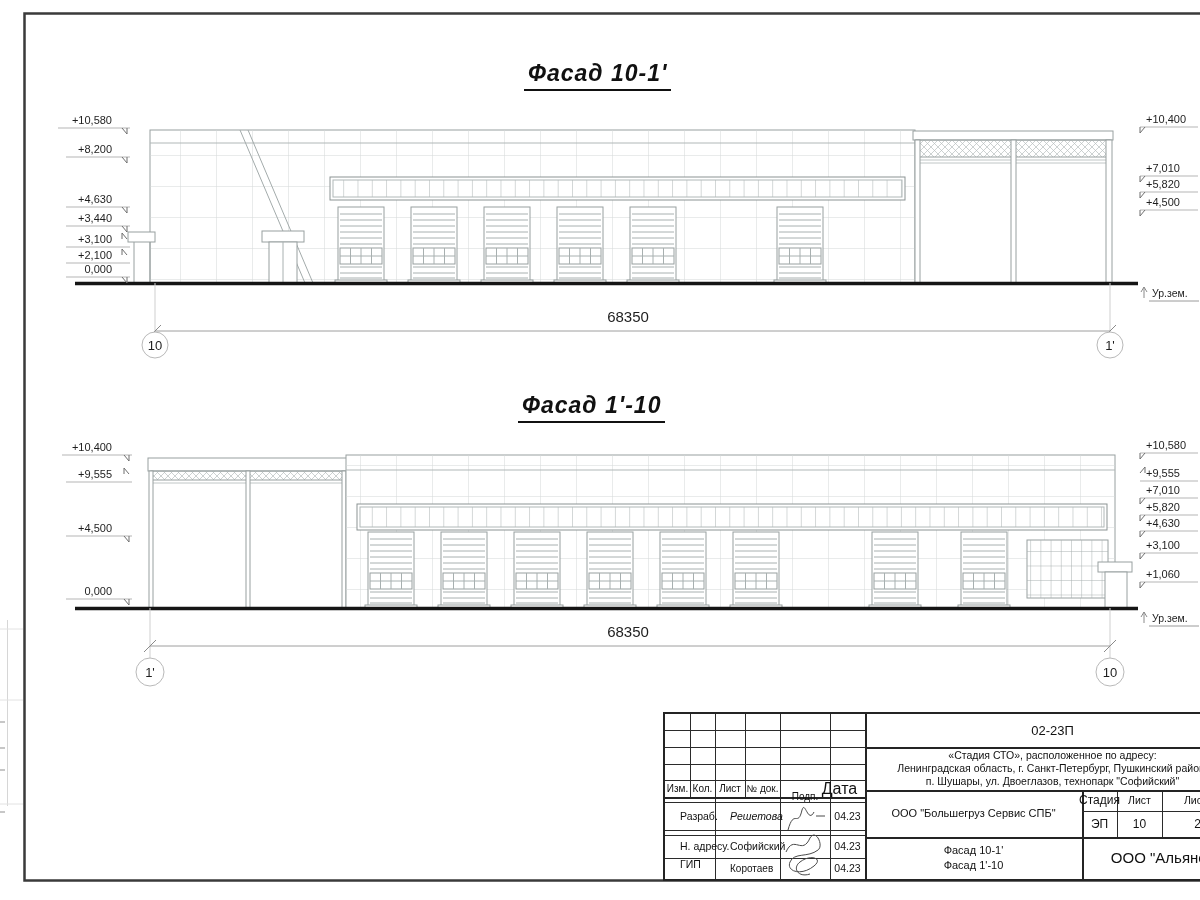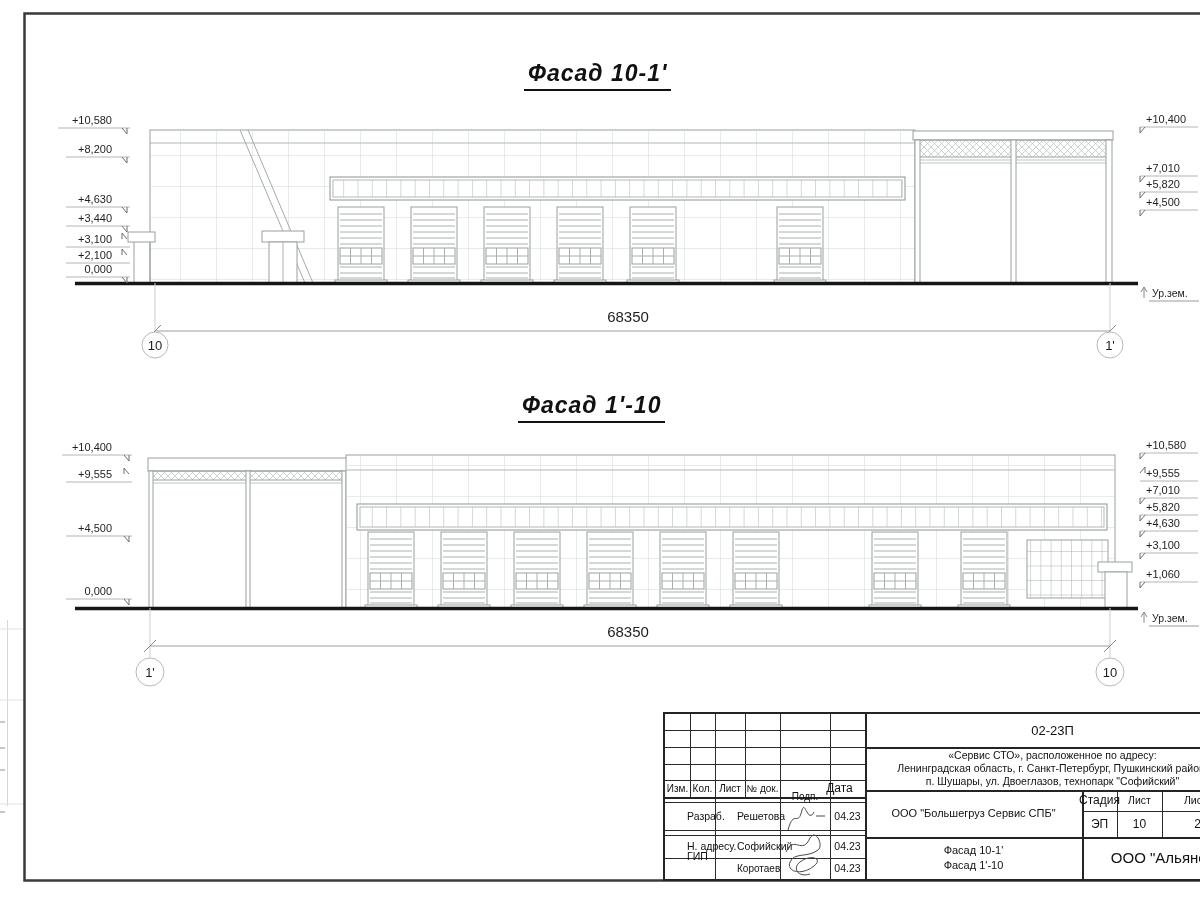--- a/index.html
+++ b/index.html
@@ -17,21 +17,21 @@
   
   #titleblock{
     position:absolute;left:663px;top:712px;width:575px;height:169px;
     border:2px solid #242424;box-sizing:border-box;background:#fff;font-size:11px;color:#111;
   }
   .tb-v{position:absolute;width:1px;background:#2b2b2b;}
   .tb-v2{position:absolute;width:2px;background:#242424;}
   .tb-h{position:absolute;height:1px;background:#2b2b2b;}
   .tb-h2{position:absolute;height:2px;background:#242424;}
   .tb-cell{position:absolute;display:flex;align-items:center;justify-content:center;text-align:center;line-height:1.2;}
-  .tb-cell.left{justify-content:flex-start;padding-left:22px;text-align:right;}
+  .tb-cell.left{justify-content:flex-start;padding-left:15px;text-align:right;}
   .sig{position:absolute;}
 </style>
 </head>
 <body>
 
 <div id="stage">
 
 <svg width="1200" height="900" viewBox="0 0 1200 900">
   <defs>
     <pattern id="pat-panel" width="36" height="31" patternUnits="userSpaceOnUse">
@@ -304,42 +304,42 @@
   <div class="tb-h2" style="top:33px;left:200px;width:375px;"></div>
   <div class="tb-h2" style="top:76px;left:200px;width:375px;"></div>
   <div class="tb-h" style="top:97px;left:417px;width:158px;"></div>
   <div class="tb-h2" style="top:123px;left:200px;width:375px;"></div>
 
   <div class="tb-cell" style="left:0;top:66px;width:25px;height:17px;font-size:10px;">Изм.</div>
   <div class="tb-cell" style="left:25px;top:66px;width:25px;height:17px;font-size:10px;">Кол.</div>
   <div class="tb-cell" style="left:50px;top:66px;width:30px;height:17px;font-size:10px;">Лист</div>
   <div class="tb-cell" style="left:80px;top:66px;width:35px;height:17px;font-size:10px;">№ док.</div>
   <div class="tb-cell" style="left:115px;top:66px;width:50px;height:34px;font-size:10px;">Подп.</div>
-  <div class="tb-cell" style="left:165px;top:66px;width:19px;height:17px;font-size:12px;">Дата</div>
+  <div class="tb-cell" style="left:165px;top:66px;width:19px;height:17px;font-size:16px;">Дата</div>
 
   <div class="tb-cell left" style="left:0;top:88px;width:50px;height:28px;font-size:10.5px;">Разраб.</div>
-  <div class="tb-cell left" style="left:50px;top:88px;width:65px;height:28px;font-size:10.5px;">Решетова</div>
+  <div class="tb-cell left" style="left:50px;top:88px;width:65px;height:28px;font-size:10.5px;font-style:italic;">Решетова</div>
   <div class="tb-cell" style="left:165px;top:88px;width:35px;height:28px;font-size:10.5px;">04.23</div>
   <div class="tb-cell left" style="left:0;top:121px;width:50px;height:23px;font-size:10.5px;">Н. адресу.</div>
   <div class="tb-cell left" style="left:50px;top:121px;width:65px;height:23px;font-size:10.5px;">Софийский</div>
   <div class="tb-cell" style="left:165px;top:121px;width:35px;height:23px;font-size:10.5px;">04.23</div>
-  <div class="tb-cell left" style="left:0;top:132px;width:50px;height:21px;font-size:10.5px;">ГИП</div>
+  <div class="tb-cell left" style="left:0;top:140px;width:50px;height:21px;font-size:10.5px;">ГИП</div>
   <div class="tb-cell left" style="left:50px;top:144px;width:65px;height:21px;font-size:10px;">Коротаев</div>
   <div class="tb-cell" style="left:165px;top:144px;width:35px;height:21px;font-size:10.5px;">04.23</div>
 
   <svg class="sig" style="left:117px;top:88px;" width="46" height="32">
     <path d="M6 28 C12 6 16 26 20 8 C23 -2 26 22 32 10 M34 14 H43" fill="none" stroke="#4a4a4a" stroke-width="1"></path>
   </svg>
   <svg class="sig" style="left:115px;top:118px;" width="50" height="48">
     <path d="M6 20 C14 2 22 24 30 6 C36 -4 44 14 38 18 C28 26 14 20 10 30 C6 40 22 44 34 34 C44 26 30 22 20 30 C12 36 18 46 30 42" fill="none" stroke="#4a4a4a" stroke-width="1"></path>
   </svg>
 
   <div class="tb-cell" style="left:200px;top:0;width:375px;height:33px;font-size:13px;">02-23П</div>
   <div style="position:absolute;left:200px;top:33px;width:375px;height:43px;display:flex;flex-direction:column;align-items:center;justify-content:center;font-size:10.5px;line-height:1.25;">
-    <div>«Сервис СТО», расположенное по адресу:</div>
+    <div>«Стадия СТО», расположенное по адресу:</div>
     <div>Ленинградская область, г. Санкт-Петербург, Пушкинский район,</div>
     <div>п. Шушары, ул. Двоеглазов, технопарк "Софийский"</div>
   </div>
   <div class="tb-cell" style="left:200px;top:76px;width:217px;height:47px;font-size:11px;">ООО "Большегруз Сервис СПБ"</div>
   <div class="tb-cell" style="left:417px;top:76px;width:35px;height:21px;font-size:12px;">Стадия</div>
   <div class="tb-cell" style="left:452px;top:76px;width:45px;height:21px;font-size:10.5px;">Лист</div>
   <div class="tb-cell" style="left:497px;top:76px;width:78px;height:21px;font-size:10.5px;">Листов</div>
   <div class="tb-cell" style="left:417px;top:97px;width:35px;height:26px;font-size:12px;">ЭП</div>
   <div class="tb-cell" style="left:452px;top:97px;width:45px;height:26px;font-size:12px;">10</div>
   <div class="tb-cell" style="left:497px;top:97px;width:78px;height:26px;font-size:12px;">21</div>

